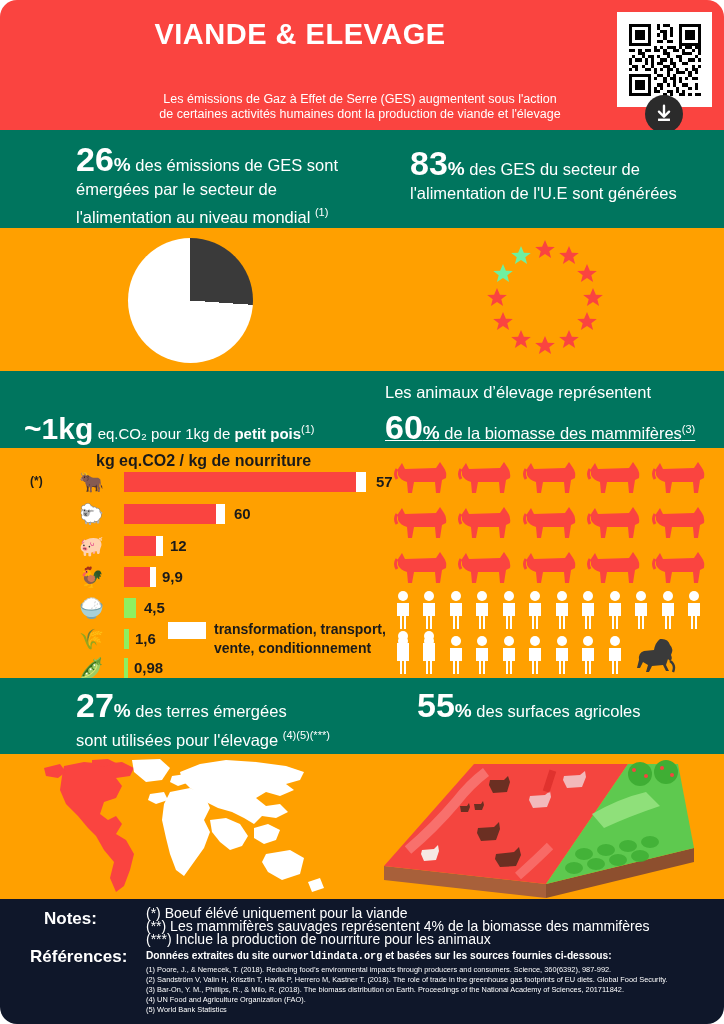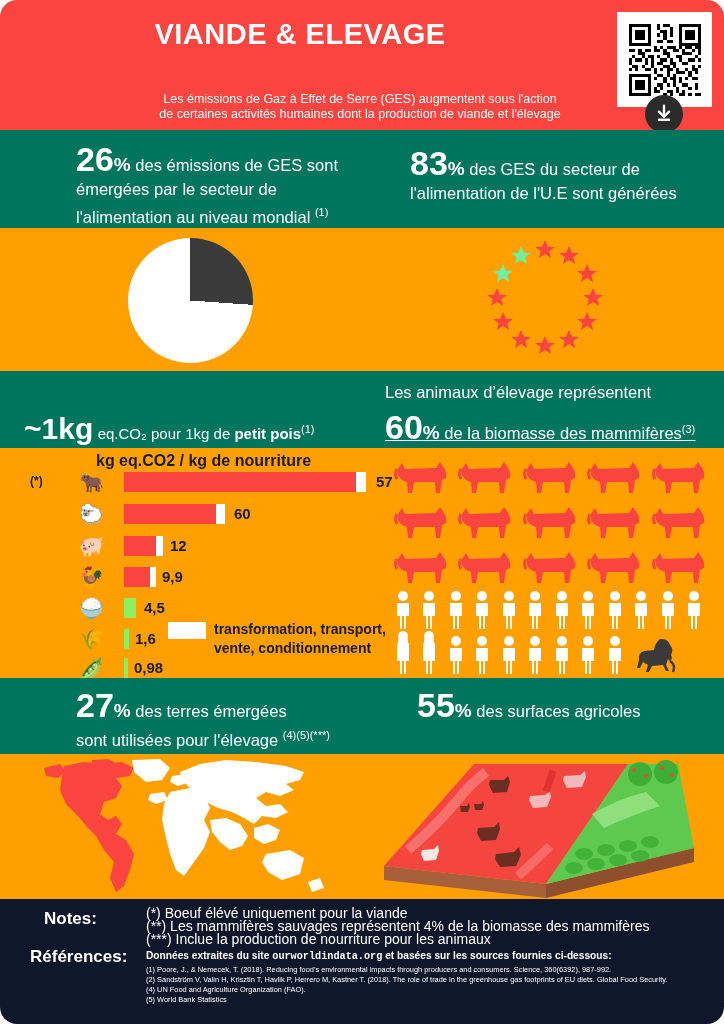--- a/index.html
+++ b/index.html
@@ -660,19 +660,20 @@
       <div>(***) Inclue la production de nourriture pour les animaux</div>
     </div>
 
     <div id="refs-label">Références:</div>
     <div id="refs-intro">
       <span>Données extraites du site </span><span class="mono">ourworldindata.org</span><span> et basées sur les sources fournies ci-dessous:</span>
     </div>
     <div id="refs-list">
       <div>(1) Poore, J., &amp; Nemecek, T. (2018). Reducing food’s environmental impacts through producers and consumers. Science, 360(6392), 987-992.</div>
       <div>(2) Sandström V, Valin H, Krisztin T, Havlik P, Herrero M, Kastner T. (2018). The role of trade in the greenhouse gas footprints of EU diets. Global Food Security.</div>
+      <div>(3) Bar-On, Y. M., Phillips, R., &amp; Milo, R. (2018). The biomass distribution on Earth. Proceedings of the National Academy of Sciences, 201711842.</div>
       <div>(4) UN Food and Agriculture Organization (FAO).</div>
       <div>(5) World Bank Statistics</div>
     </div>
 
   </div>
 
 </div>
 
 </body></html>

